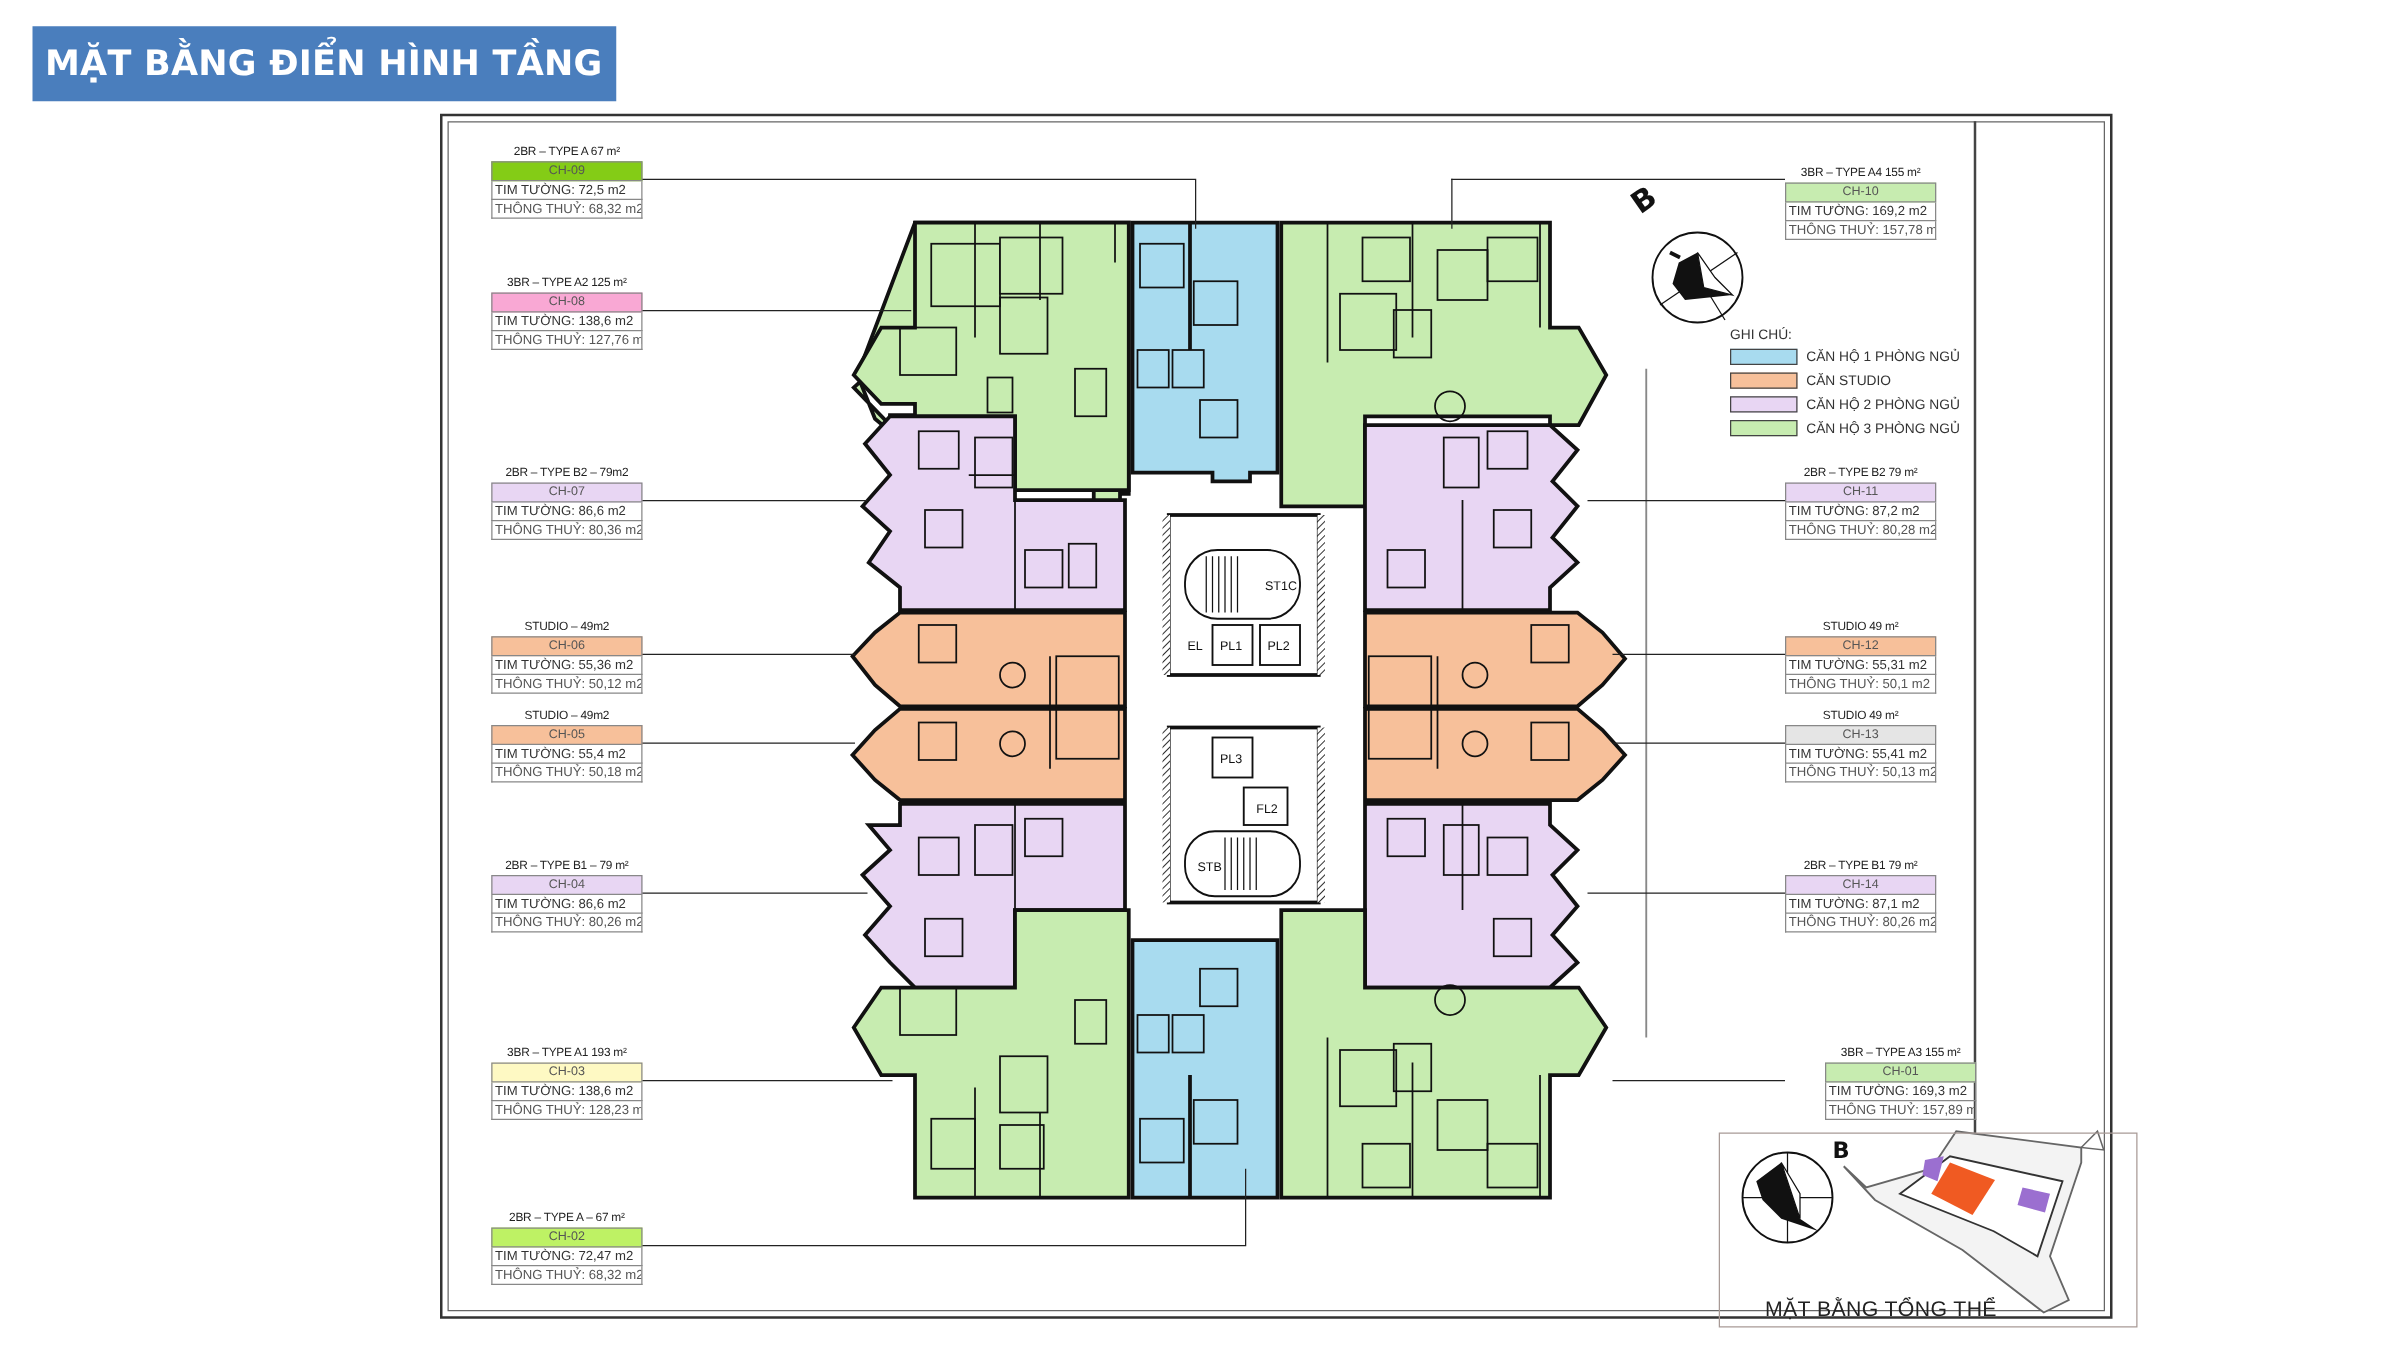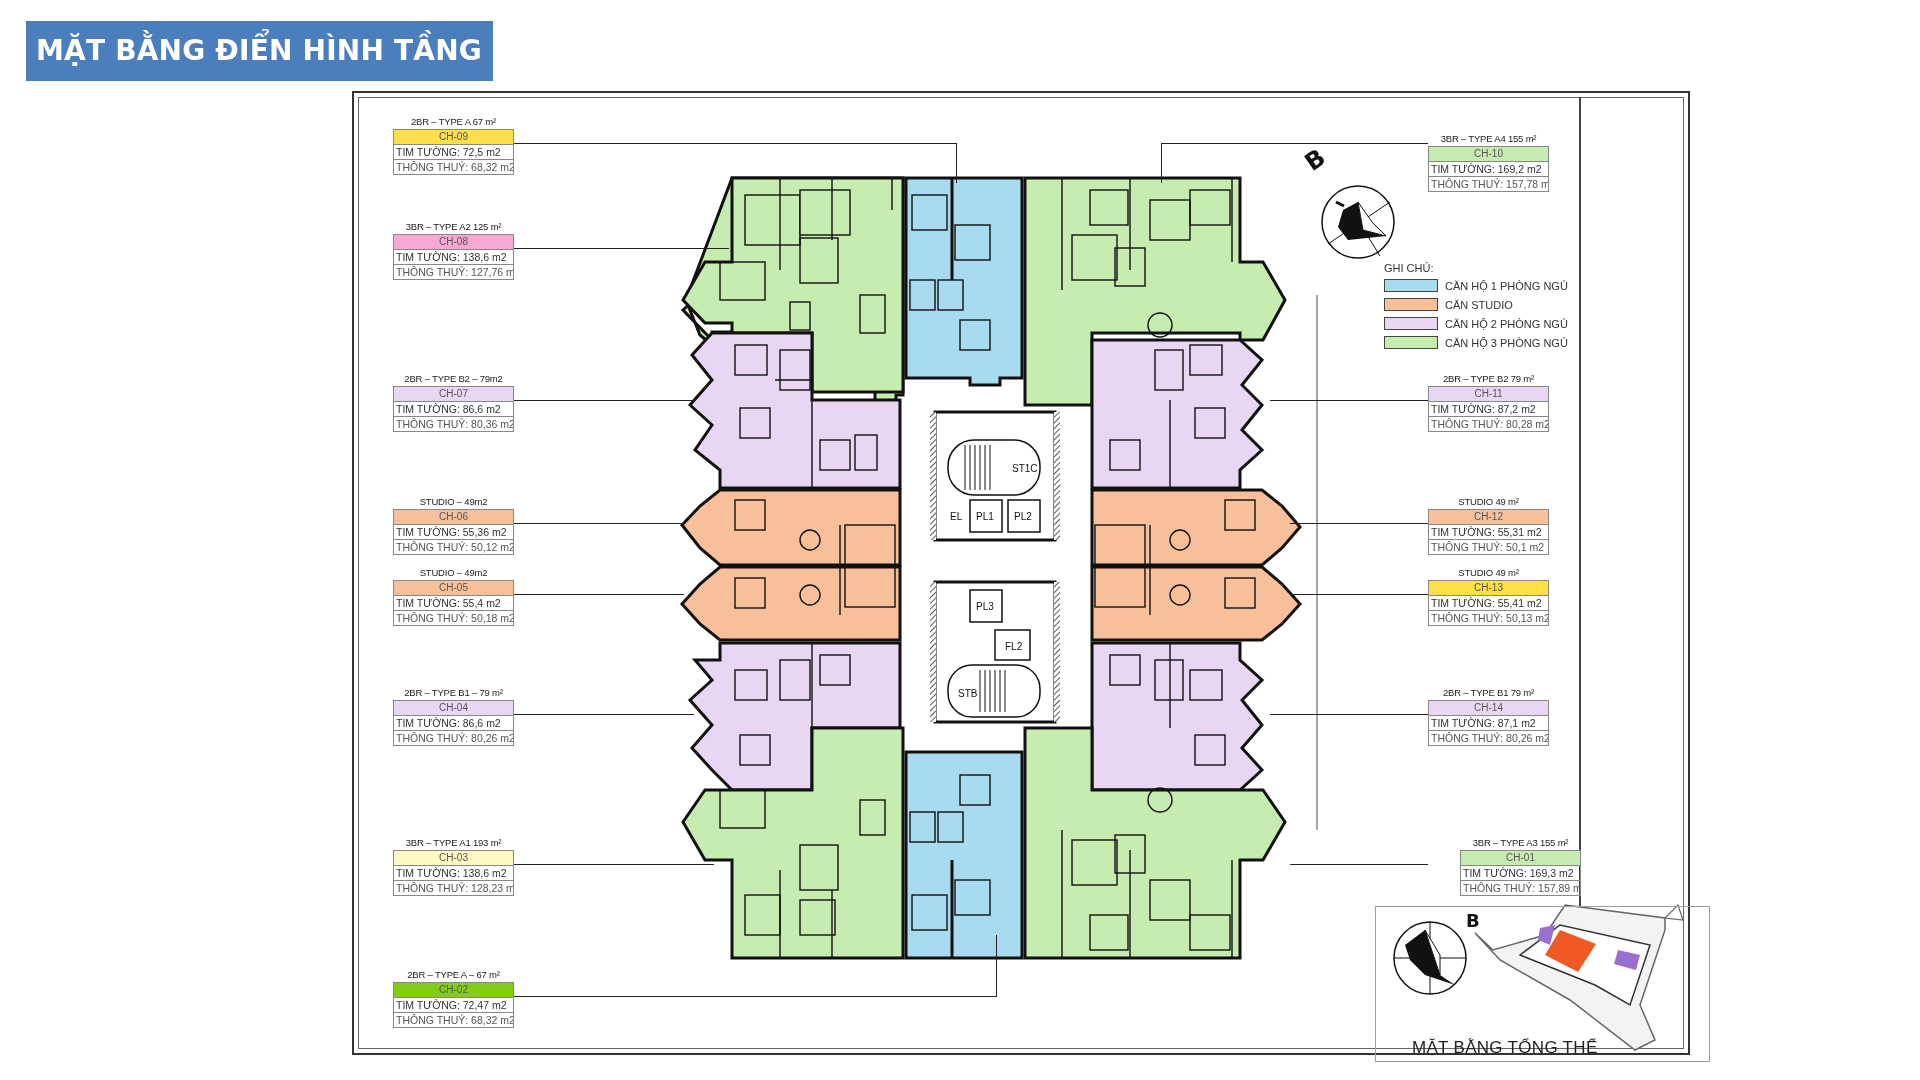--- a/index.html
+++ b/index.html
@@ -230,21 +230,21 @@
     <path d="M1520,955 L1560,925 L1650,945 L1630,1005 L1595,985 Z" fill="#fff" stroke="#333" stroke-width="1.5"></path>
     <polygon points="1560,930 1596,944 1578,972 1545,955" fill="#f05a22"></polygon>
     <polygon points="1540,928 1555,925 1550,945 1538,940" fill="#9b6fd0"></polygon>
     <polygon points="1618,950 1640,955 1636,970 1614,964" fill="#9b6fd0"></polygon>
     <polygon points="1665,918 1678,905 1683,920" fill="#fff" stroke="#666" stroke-width="1.2"></polygon>
   </g>
 </svg>
 
 <div class="unit-label" style="left:393px;top:115px;">
   <div class="type">2BR – TYPE A 67 m²</div>
-  <div class="code" style="background:#fde047">CH-09</div>
+  <div class="code" style="background:#84cc16">CH-09</div>
   <div class="row">TIM TƯỜNG: 72,5 m2</div>
   <div class="row row2">THÔNG THUỶ: 68,32 m2</div>
 </div>
 <div class="leader" style="left:514px;top:143px;width:442px;"></div>
 <div class="vleader" style="left:956px;top:143px;height:40px;"></div>
 
 <div class="unit-label" style="left:393px;top:220px;">
   <div class="type">3BR – TYPE A2 125 m²</div>
   <div class="code" style="background:#f9a8d4">CH-08</div>
   <div class="row">TIM TƯỜNG: 138,6 m2</div>
@@ -287,21 +287,21 @@
 <div class="unit-label" style="left:393px;top:836px;">
   <div class="type">3BR – TYPE A1 193 m²</div>
   <div class="code" style="background:#fef9c3">CH-03</div>
   <div class="row">TIM TƯỜNG: 138,6 m2</div>
   <div class="row row2">THÔNG THUỶ: 128,23 m2</div>
 </div>
 <div class="leader" style="left:514px;top:864px;width:200px;"></div>
 
 <div class="unit-label" style="left:393px;top:968px;">
   <div class="type">2BR – TYPE A – 67 m²</div>
-  <div class="code" style="background:#84cc16">CH-02</div>
+  <div class="code" style="background:#bef264">CH-02</div>
   <div class="row">TIM TƯỜNG: 72,47 m2</div>
   <div class="row row2">THÔNG THUỶ: 68,32 m2</div>
 </div>
 <div class="leader" style="left:514px;top:996px;width:482px;"></div>
 <div class="vleader" style="left:996px;top:935px;height:62px;"></div>
 
 <div class="unit-label" style="left:1428px;top:132px;">
   <div class="type">3BR – TYPE A4 155 m²</div>
   <div class="code" style="background:#c7ecb0">CH-10</div>
   <div class="row">TIM TƯỜNG: 169,2 m2</div>
@@ -321,21 +321,21 @@
 <div class="unit-label" style="left:1428px;top:495px;">
   <div class="type">STUDIO 49 m²</div>
   <div class="code" style="background:#f7c09a">CH-12</div>
   <div class="row">TIM TƯỜNG: 55,31 m2</div>
   <div class="row row2">THÔNG THUỶ: 50,1 m2</div>
 </div>
 <div class="leader" style="left:1290px;top:523px;width:138px;"></div>
 
 <div class="unit-label" style="left:1428px;top:566px;">
   <div class="type">STUDIO 49 m²</div>
-  <div class="code" style="background:#fde047">CH-13</div>
+  <div class="code" style="background:#e5e5e5">CH-13</div>
   <div class="row">TIM TƯỜNG: 55,41 m2</div>
   <div class="row row2">THÔNG THUỶ: 50,13 m2</div>
 </div>
 <div class="leader" style="left:1290px;top:594px;width:138px;"></div>
 
 <div class="unit-label" style="left:1428px;top:686px;">
   <div class="type">2BR – TYPE B1 79 m²</div>
   <div class="code" style="background:#e8d6f3">CH-14</div>
   <div class="row">TIM TƯỜNG: 87,1 m2</div>
   <div class="row row2">THÔNG THUỶ: 80,26 m2</div>

